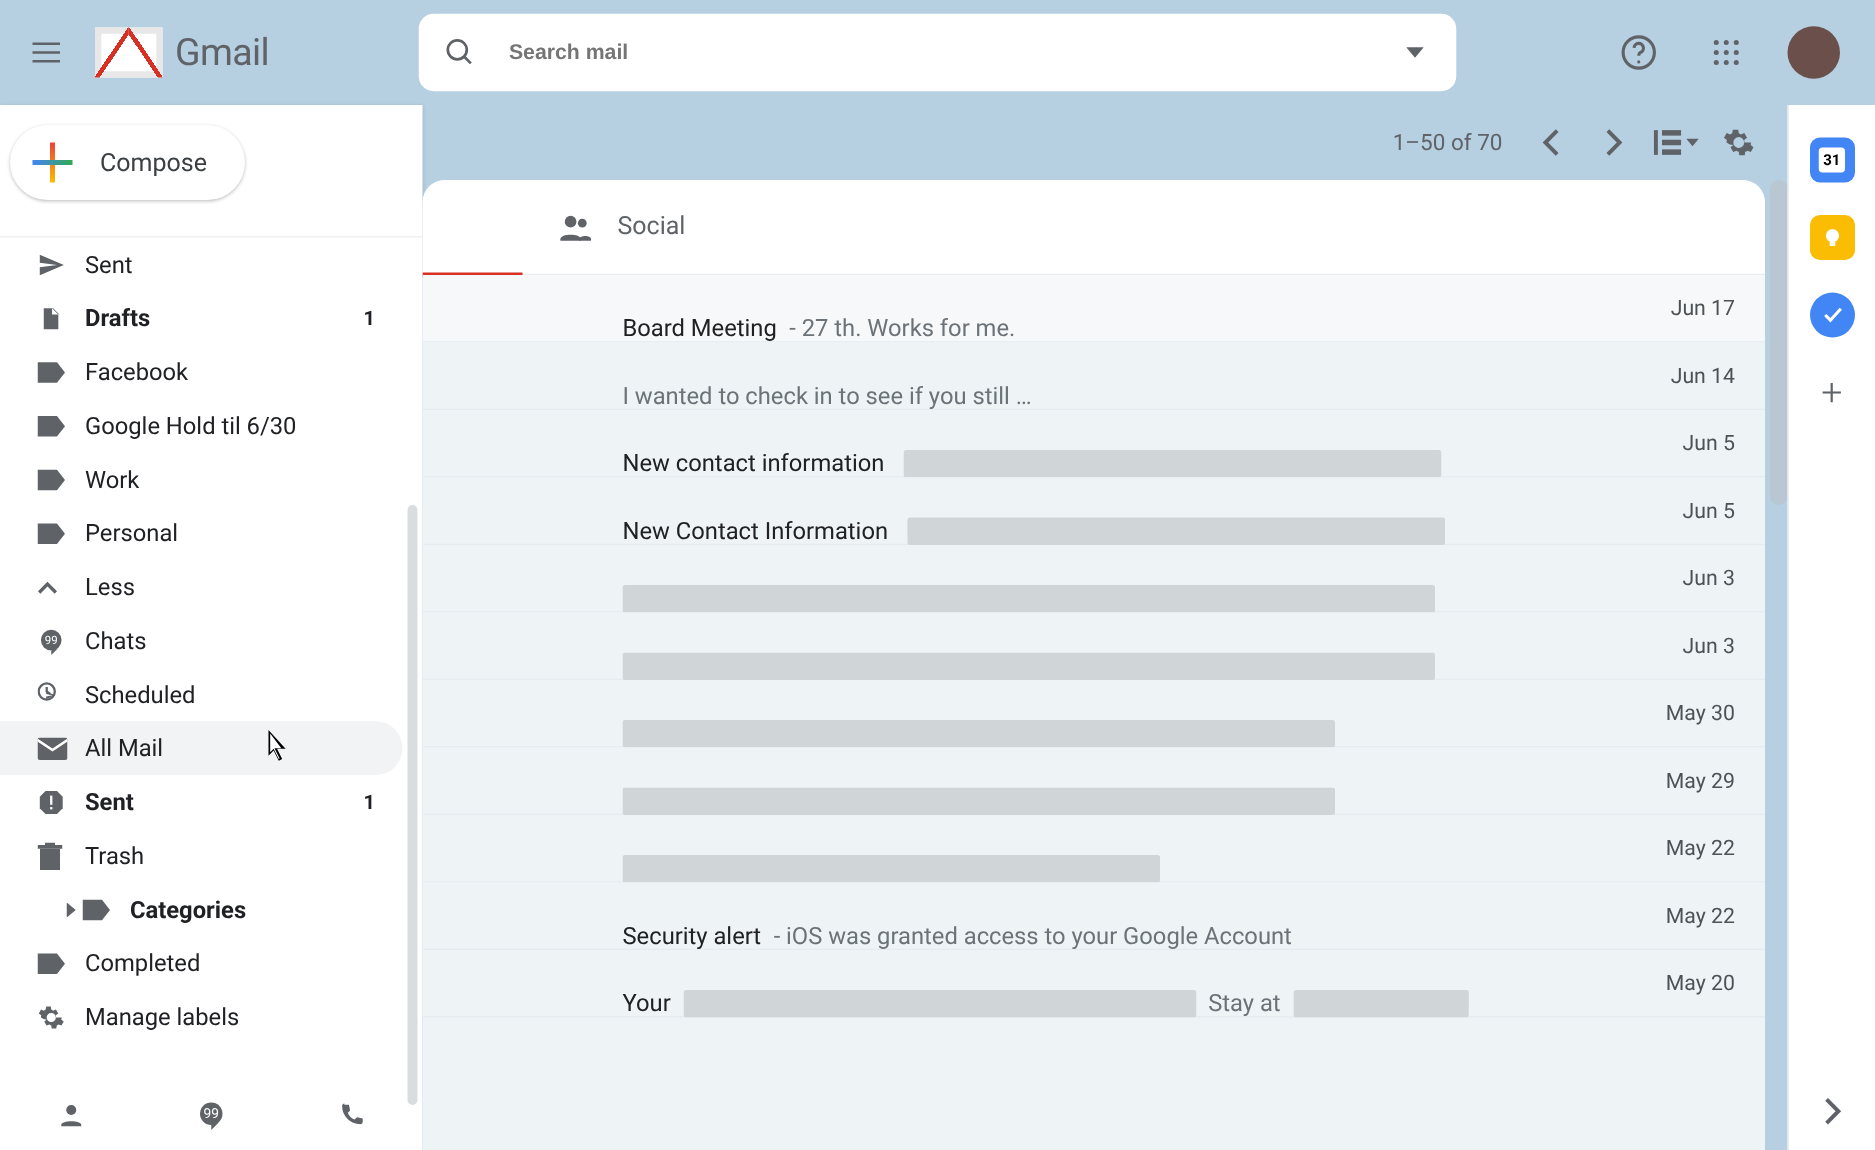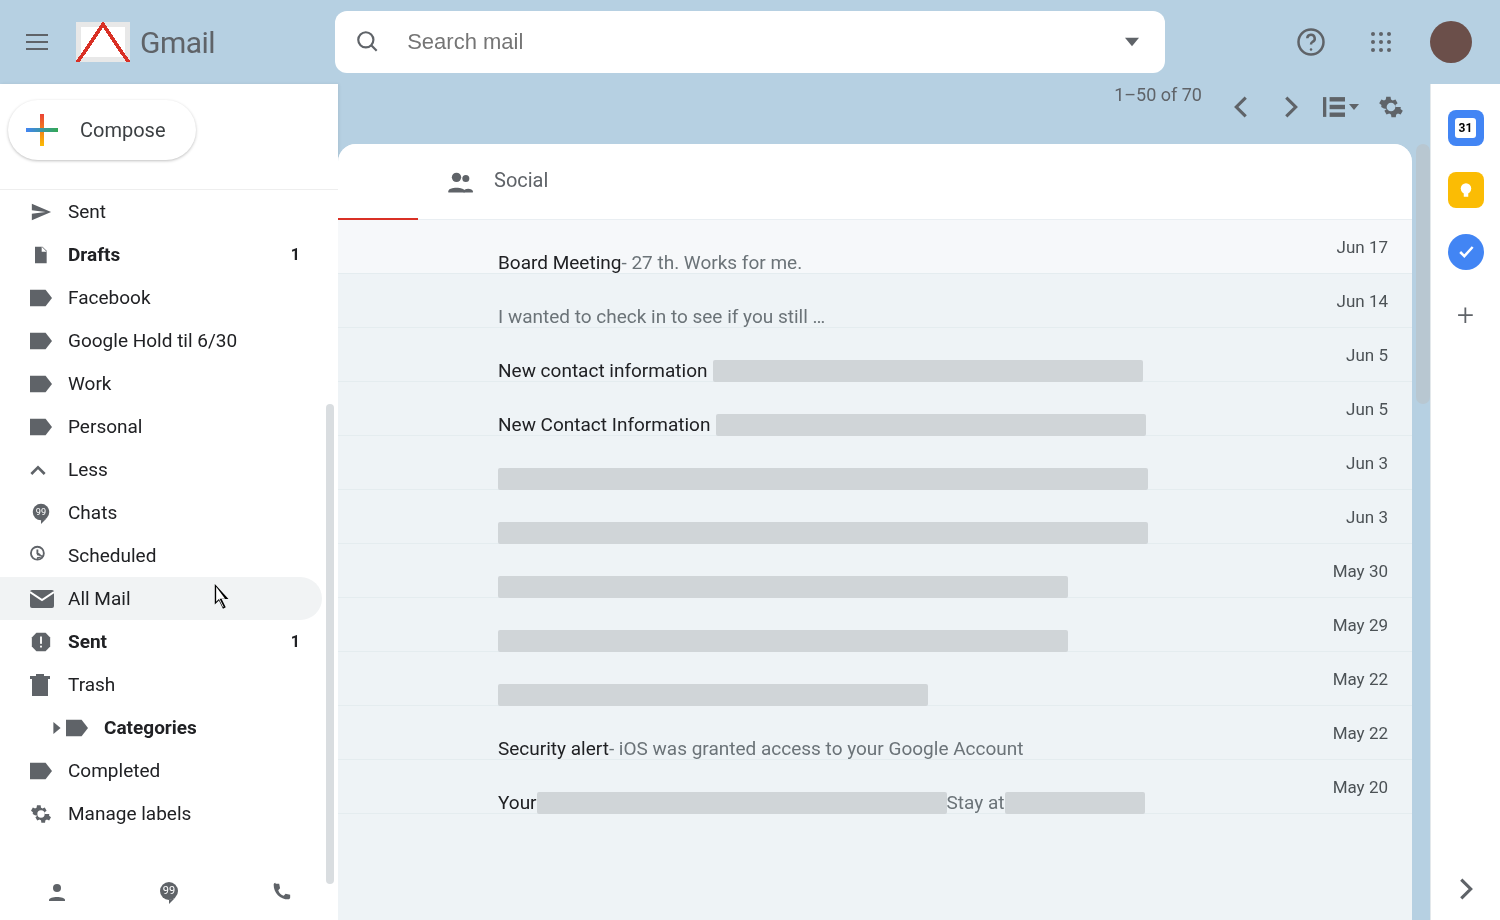--- a/index.html
+++ b/index.html
@@ -34,21 +34,21 @@
   .gm-word { font-size: 30px; color:#5f6368; letter-spacing:-.5px;}
   .search {
     margin-left: 110px;
     width: 830px; height: 62px;
     background: #fff;
     border-radius: 12px;
     display:flex; align-items:center; padding:0 12px;
     gap: 18px;
   }
   .search input {
-    flex:1; border:none; font-size:22px; outline:none; background:transparent; color:#5f6368;
+    flex:1; border:none; font-size:17px; outline:none; background:transparent; color:#5f6368;font-weight:bold;
   }
   .search .arrow { margin-left:auto; }
   .hdr-right { margin-left:auto; display:flex; align-items:center; gap:28px; padding-right:12px;}
   .icon-btn { width:42px;height:42px;display:flex;align-items:center;justify-content:center;cursor:pointer;border-radius:50%; color:#5f6368;}
   .avatar { width:42px;height:42px;border-radius:50%;background:#6b4f4a;}
   svg { display:block; }
 
   .sidebar {
     position:absolute; left:0; top:84px; bottom:0; width:338px;
     background:#fff;
@@ -80,21 +80,21 @@
   .nav-ico { width:38px; display:flex; align-items:center; color:#5f6368;}
   .nav-label { flex:1; }
   .nav-count { font-size:16px; color:#202124; font-weight:700;}
   .nav-item.has-caret { padding-left:8px;margin-left:40px; }
   .caret { width:18px;display:flex;justify-content:center;color:#5f6368;}
   .sb-bottom { height:56px; display:flex; align-items:center; justify-content:center; gap:70px; border-top:0; color:#5f6368;}
 
   .main {
     position:absolute; left:338px; right:70px; top:84px; bottom:0;
   }
-  .toolbar { height:60px; display:flex; justify-content:flex-end; padding-right:16px; gap:4px; color:#5f6368;}
+  .toolbar { height:60px; display:flex; align-items:center; justify-content:flex-end; padding-right:16px; gap:4px; color:#5f6368;}
   .tb-count { font-size:18px; margin-right:12px;}
   .tb-btn { width:46px;height:46px;display:flex;align-items:center;justify-content:center;cursor:pointer;border-radius:50%;}
   .split-ico { display:flex;align-items:center;gap:4px;}
 
   .mailbox {
     position:absolute; left:0; right:18px; top:60px; bottom:0;
     background:#eef3f6;
     border-radius:18px 18px 0 0;
     overflow:hidden;
   }
@@ -103,21 +103,21 @@
   .tab { display:flex; align-items:flex-start; gap:20px; font-size:20px; color:#5f6368;}
   .mail-list {}
   .mail-row {
     height:54px; display:flex; align-items:center;
     padding-left:160px; padding-right:24px;
     border-bottom:1px solid #e4ecef;
     font-size:19px; color:#4c5256;
     background:#eef3f6; cursor:pointer;
   }
   .mail-row:first-child { background:#f6f8fa; }
-  .subj-area { flex:1; display:flex; align-items:center; gap:0; overflow:hidden; white-space:nowrap;margin-top:32px;}
+  .subj-area { flex:1; display:flex; align-items:center; gap:10px; overflow:hidden; white-space:nowrap;margin-top:32px;}
   .subj { color:#202124;}
   .prev { color:#6b7378;}
   .blur { background:#d0d5d8; color:transparent; border-radius:2px;}
   .blur.long{height:22px;display:inline-block;}
   .date { font-size:17px; color:#4c5256; min-width:80px; text-align:right;}
   .content-scroll { position:absolute; right:0; top:60px; width:14px; height:260px; background:#b8c7d1; border-radius:7px;}
 
   .rhs-rail {
     position:absolute; right:0; top:84px; bottom:0; width:70px;
     background:#fff; border-left:1px solid #e3e8eb;

